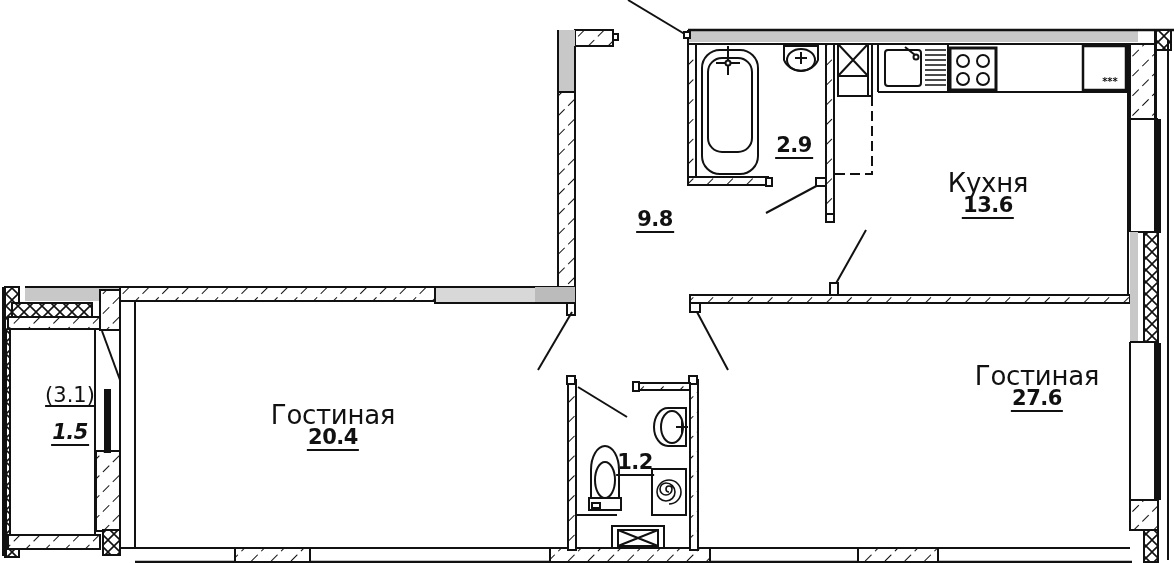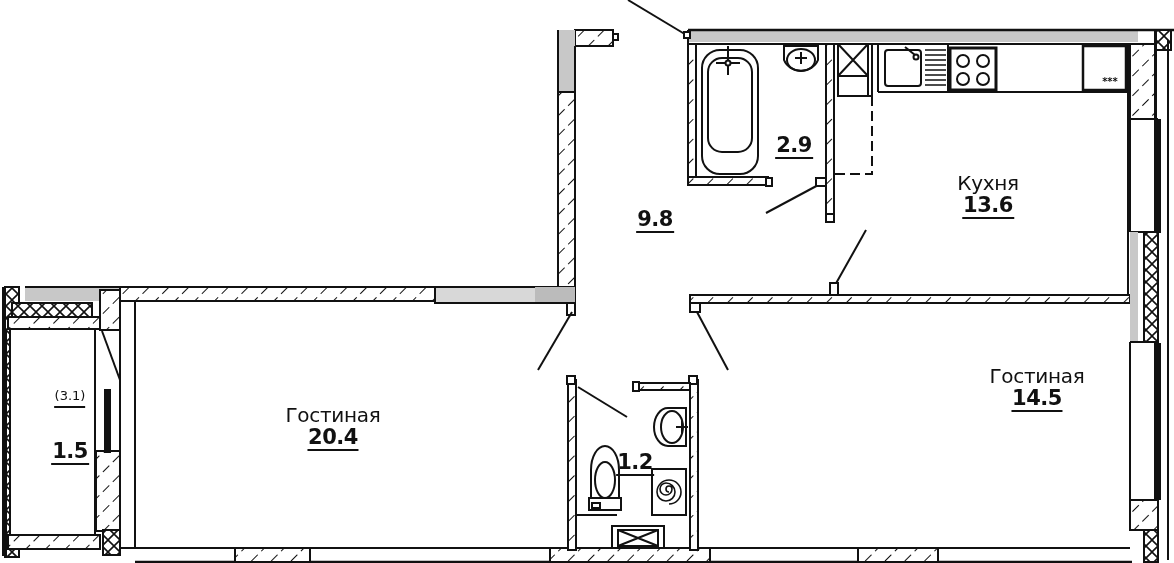--- a/index.html
+++ b/index.html
@@ -1,24 +1,24 @@
 <!DOCTYPE html>
 <html><head>
 <meta charset="utf-8">
 <style>
   html, body { margin: 0; padding: 0; background: #ffffff; }
   body { width: 1174px; height: 563px; position: relative; overflow: hidden;
          font-family: "Liberation Sans", "DejaVu Sans", sans-serif; }
   #plan { position: absolute; left: 0; top: 0; }
   .room-label { position: absolute; text-align: center; color: #111;
                 font-family: "DejaVu Sans", sans-serif; transform: translateX(-50%); white-space: nowrap; }
-  .room-name { font-size: 20px; font-weight: normal; letter-spacing: -0.3px; display: block; line-height: 22px; }
+  .room-name { font-size: 26px; font-weight: normal; letter-spacing: -0.3px; display: block; line-height: 22px; }
   .room-area { font-size: 21px; font-weight: bold; display: inline-block; border-bottom: 2.5px solid #111;
                line-height: 22px; padding: 0 1px 1px; letter-spacing: -0.5px; }
-  .room-area-paren { font-size: 13px; font-weight: normal; display: inline-block; border-bottom: 2px solid #111;
+  .room-area-paren { font-size: 21px; font-weight: normal; display: inline-block; border-bottom: 2px solid #111;
                      line-height: 20px; }
 </style>
 </head>
 <body>
 
 <svg id="plan" width="1174" height="563" viewBox="0 0 1174 563" xmlns="http://www.w3.org/2000/svg">
   <defs>
     <pattern id="hatch" patternUnits="userSpaceOnUse" width="14" height="14" patternTransform="rotate(45)">
       <rect width="14" height="14" fill="#fff"></rect>
       <line x1="0" y1="0" x2="0" y2="9" stroke="#111" stroke-width="2"></line>
@@ -208,21 +208,21 @@
   </g>
 </svg>
 
 <div class="room-label" style="left:333px; top:404px;">
   <span class="room-name">Гостиная</span>
   <span class="room-area">20.4</span>
 </div>
 
 <div class="room-label" style="left:997px; top:365px;margin-left:40px;">
   <span class="room-name">Гостиная</span>
-  <span class="room-area">14.5</span>
+  <span class="room-area">27.6</span>
 </div>
 
 <div class="room-label" style="left:988px; top:172px;">
   <span class="room-name">Кухня</span>
   <span class="room-area">13.6</span>
 </div>
 
 <div class="room-label" style="left:655px; top:208px;text-align:right;">
   <span class="room-area">9.8</span>
 </div>
@@ -231,14 +231,14 @@
   <span class="room-area">2.9</span>
 </div>
 
 <div class="room-label" style="left:635px; top:451px;">
   <span class="room-area">1.2</span>
 </div>
 
 <div class="room-label" style="left:70px; top:385px;">
   <span class="room-area-paren">(3.1)</span>
   <br>
-  <span class="room-area" style="margin-top:32px;">1.5</span>
+  <span class="room-area" style="margin-top:14px;font-style:italic;">1.5</span>
 </div>
 
 </body></html>

